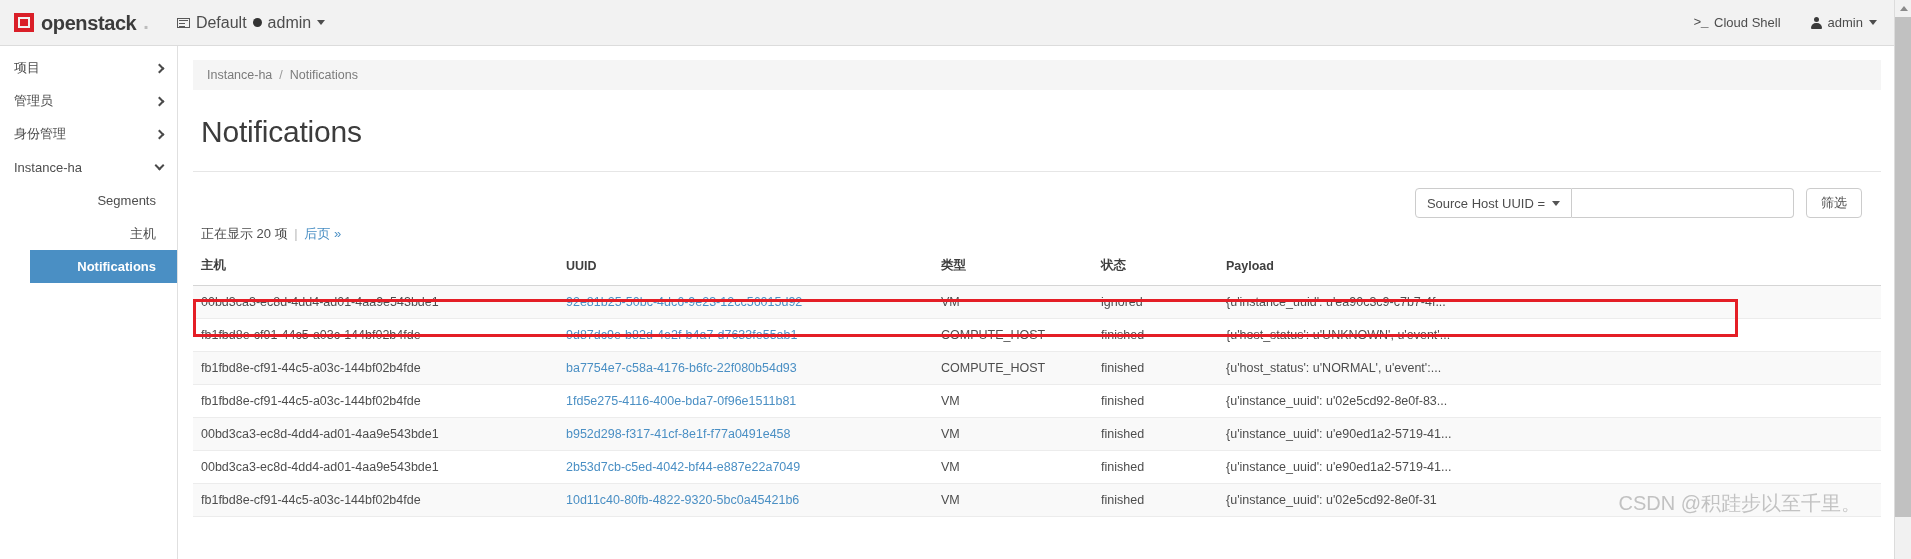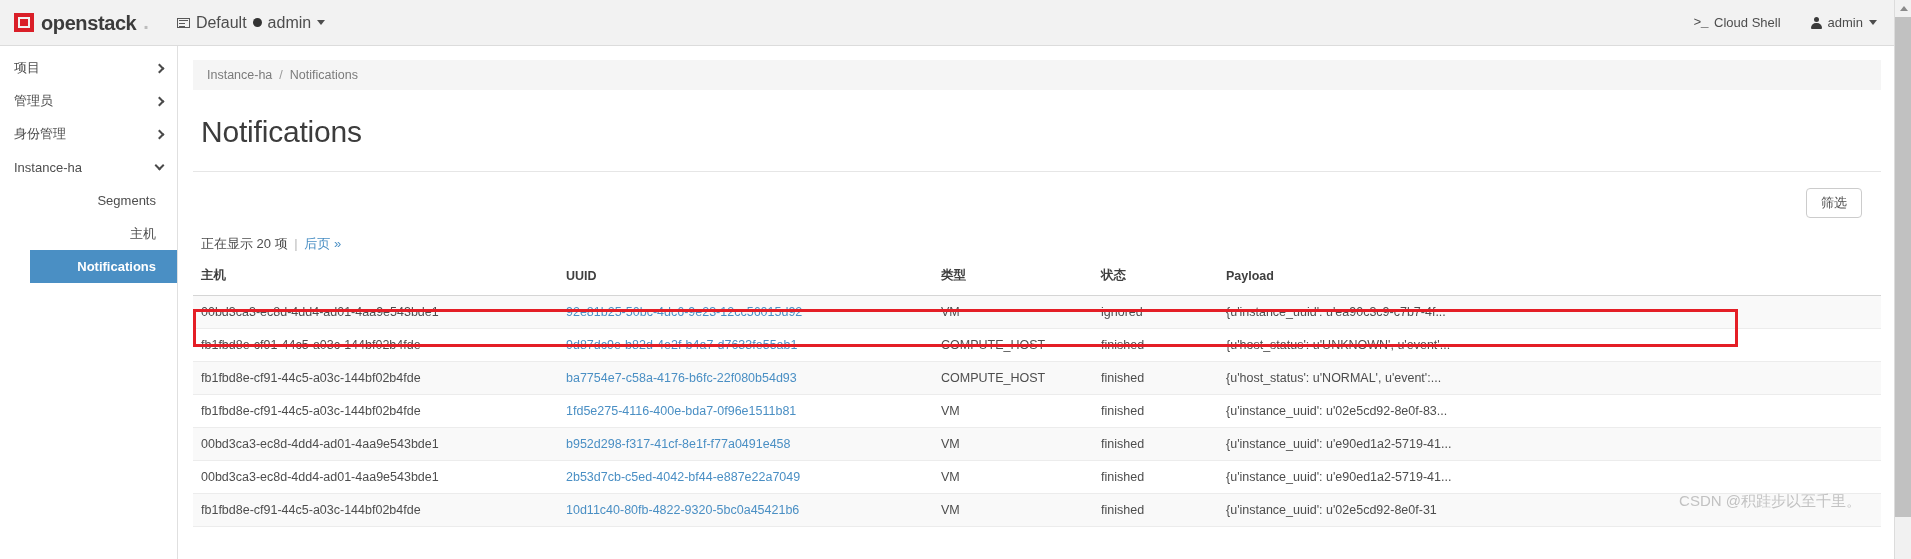--- a/index.html
+++ b/index.html
@@ -221,21 +221,21 @@
     color: #4d4d4d;
     outline: none;
   }
   .btn.filter-left { border-radius: 4px 0 0 4px; }
   .btn.filter-go { margin-left: 12px; padding: 0 14px; }
 
   
   .count-line {
     font-size: 13px;
     color: #4d4d4d;
-    margin: 17px 0 0 8px;
+    margin: 7px 0 0 8px;
   }
   .count-line .sep { color: #b9b9b9; margin: 0 3px; }
   .count-line a { color: #4a8fc4; text-decoration: none; cursor: pointer; }
 
   
   .table-wrap { margin-top: 9px; position: relative; }
   table { width: 100%; border-collapse: collapse; table-layout: fixed; }
   thead th {
     text-align: left;
     font-size: 12.5px;
@@ -270,22 +270,22 @@
     pointer-events: none;
     left: 0;
     width: 1545px;
     z-index: 5;
   }
 
   
   .watermark {
     position: absolute;
     right: 20px;
-    bottom: 16px;
-    font-size: 15px;
+    bottom: 0;
+    font-size: 20px;
     color: #c2c2c2;
     white-space: nowrap;
     pointer-events: none;
     z-index: 6;
   }
 
   
   .scrollbar {
     position: fixed;
     top: 0; right: 0;
@@ -389,20 +389,27 @@
       <a>Instance-ha</a>
       <span class="sep">/</span>
       <span>Notifications</span>
     </div>
 
     <h1 class="page-title">Notifications</h1>
 
     <div class="rule"></div>
 
     <div class="toolbar">
+      <div class="filter-group">
+        <button class="btn filter-left">
+          <span>Source Host UUID =</span>
+          <span class="caret"></span>
+        </button>
+        <input class="filter-input" type="text" value="" style="">
+      </div>
       <button class="btn filter-go">筛选</button>
     </div>
 
     <div class="count-line">
       <span>正在显示 20 项</span>
       <span class="sep">|</span>
       <a>后页 »</a>
     </div>
 
     <div class="table-wrap">

